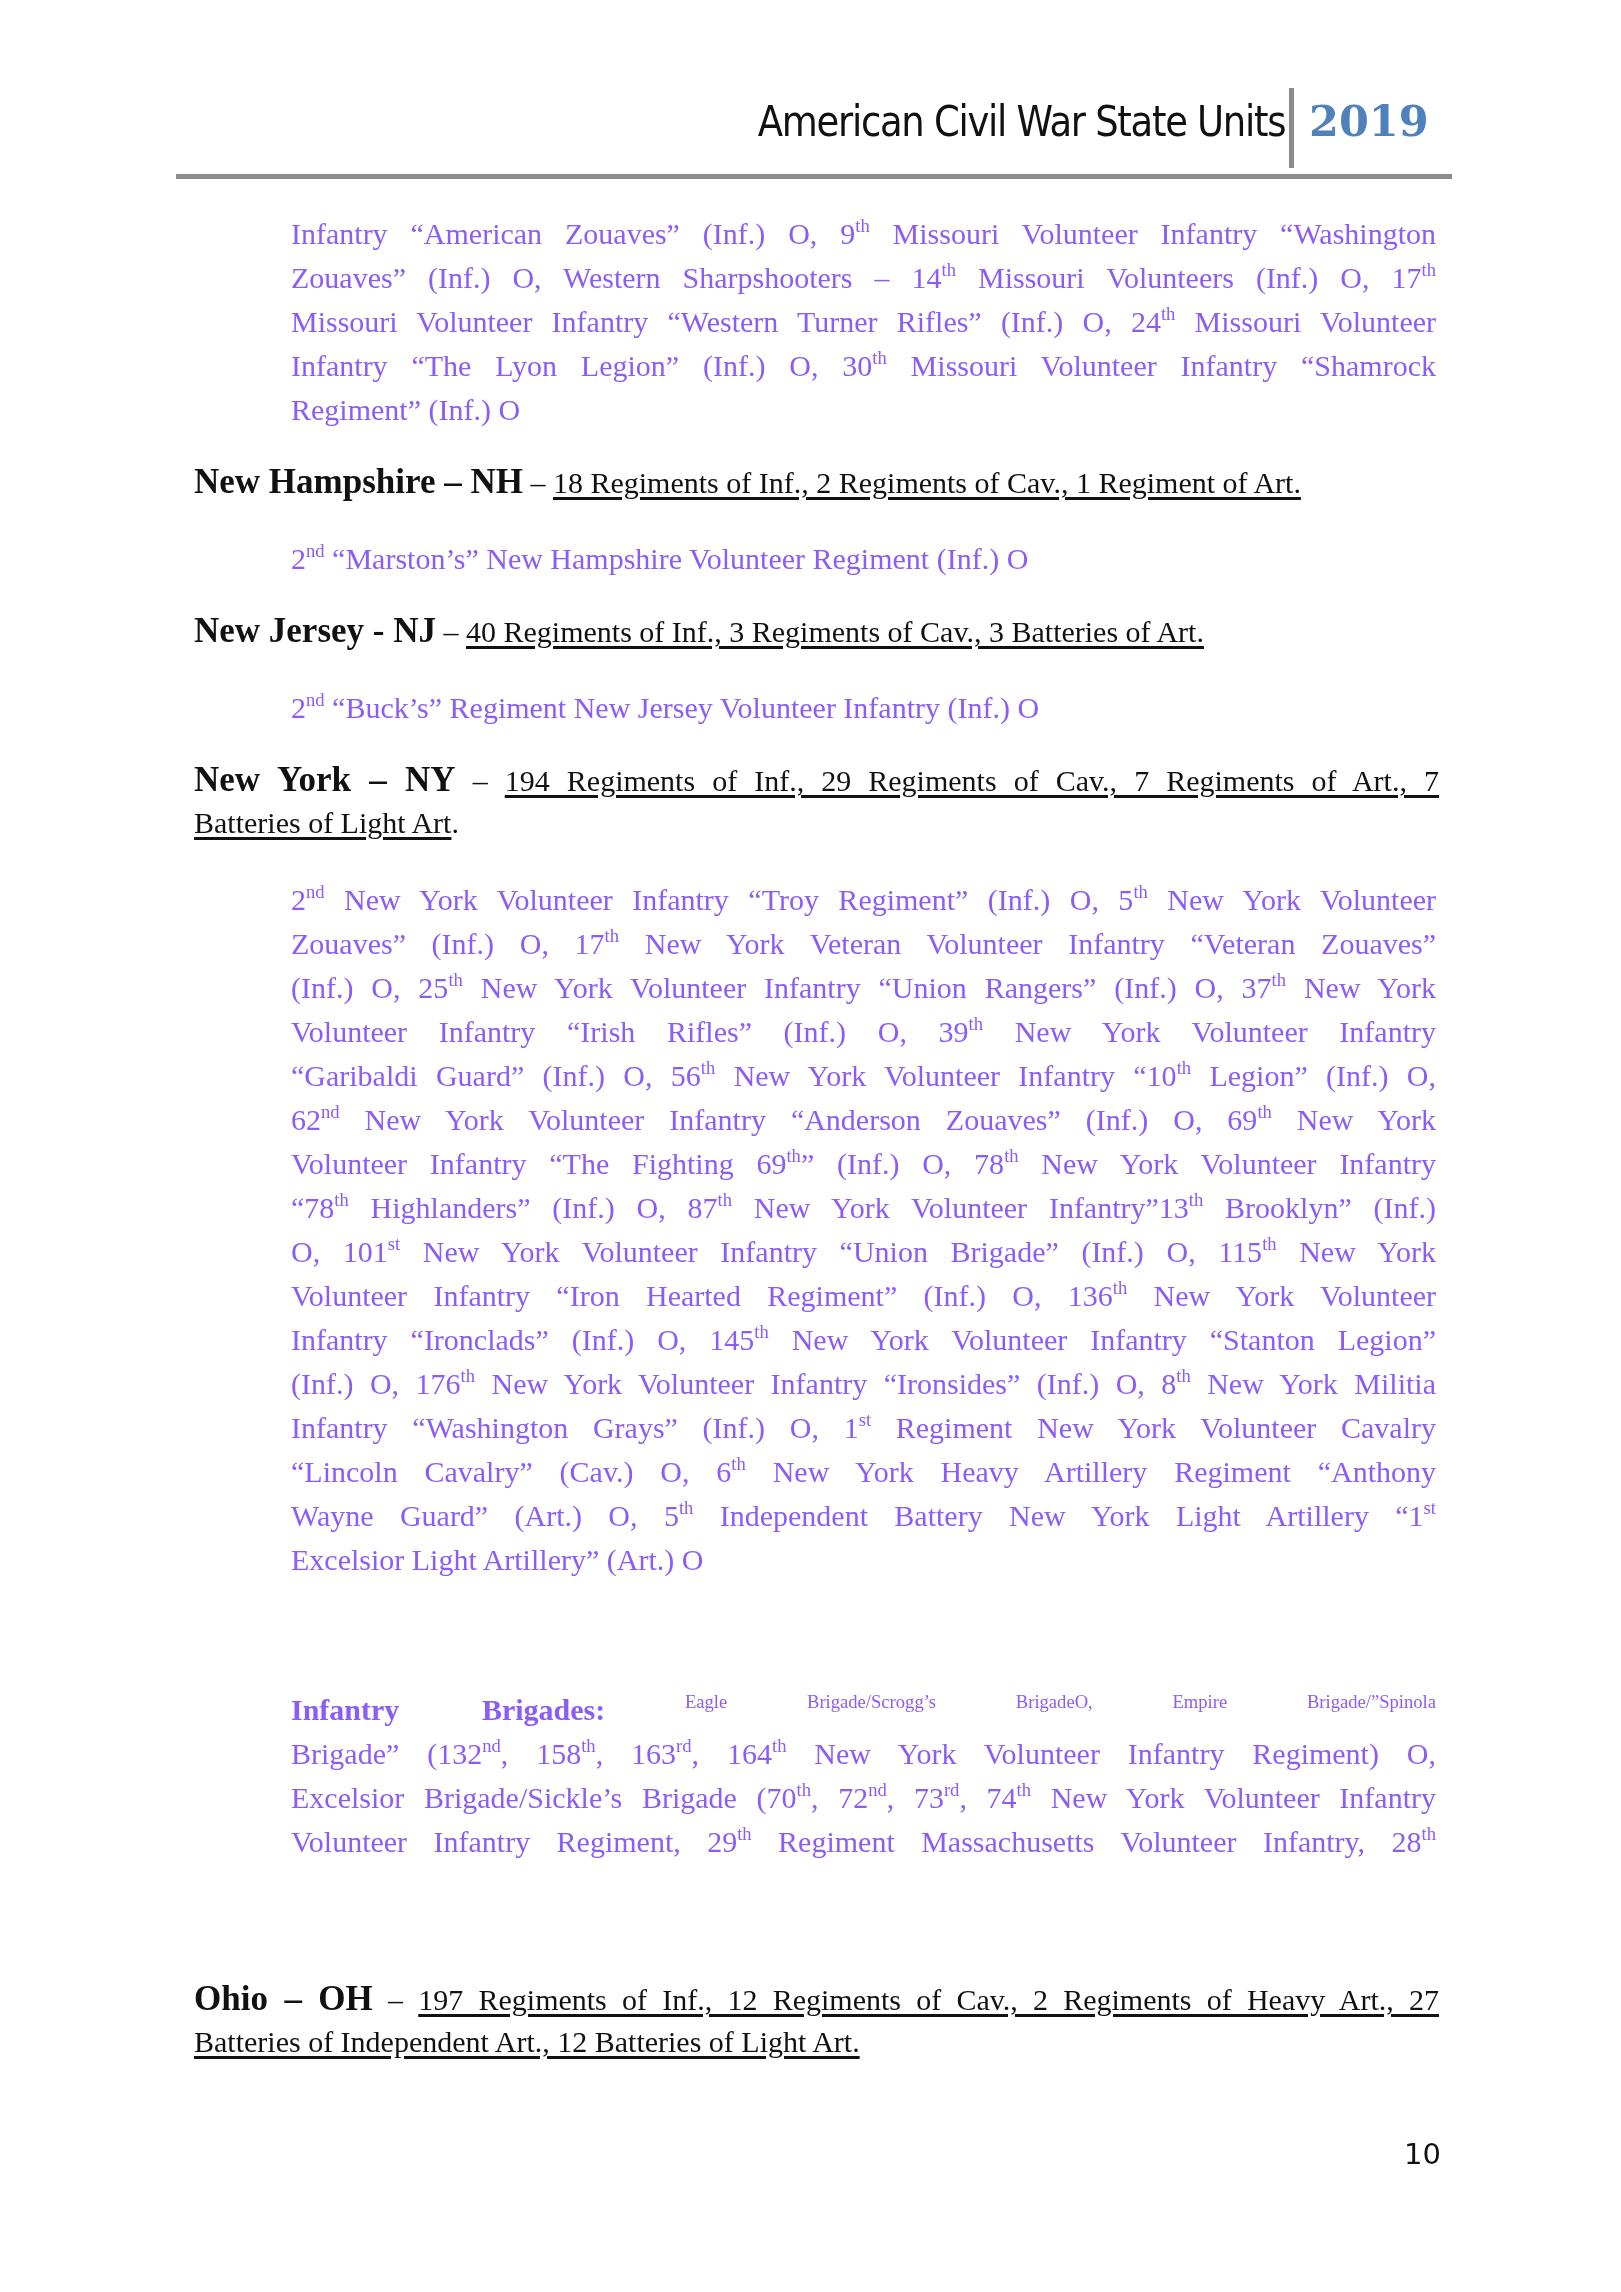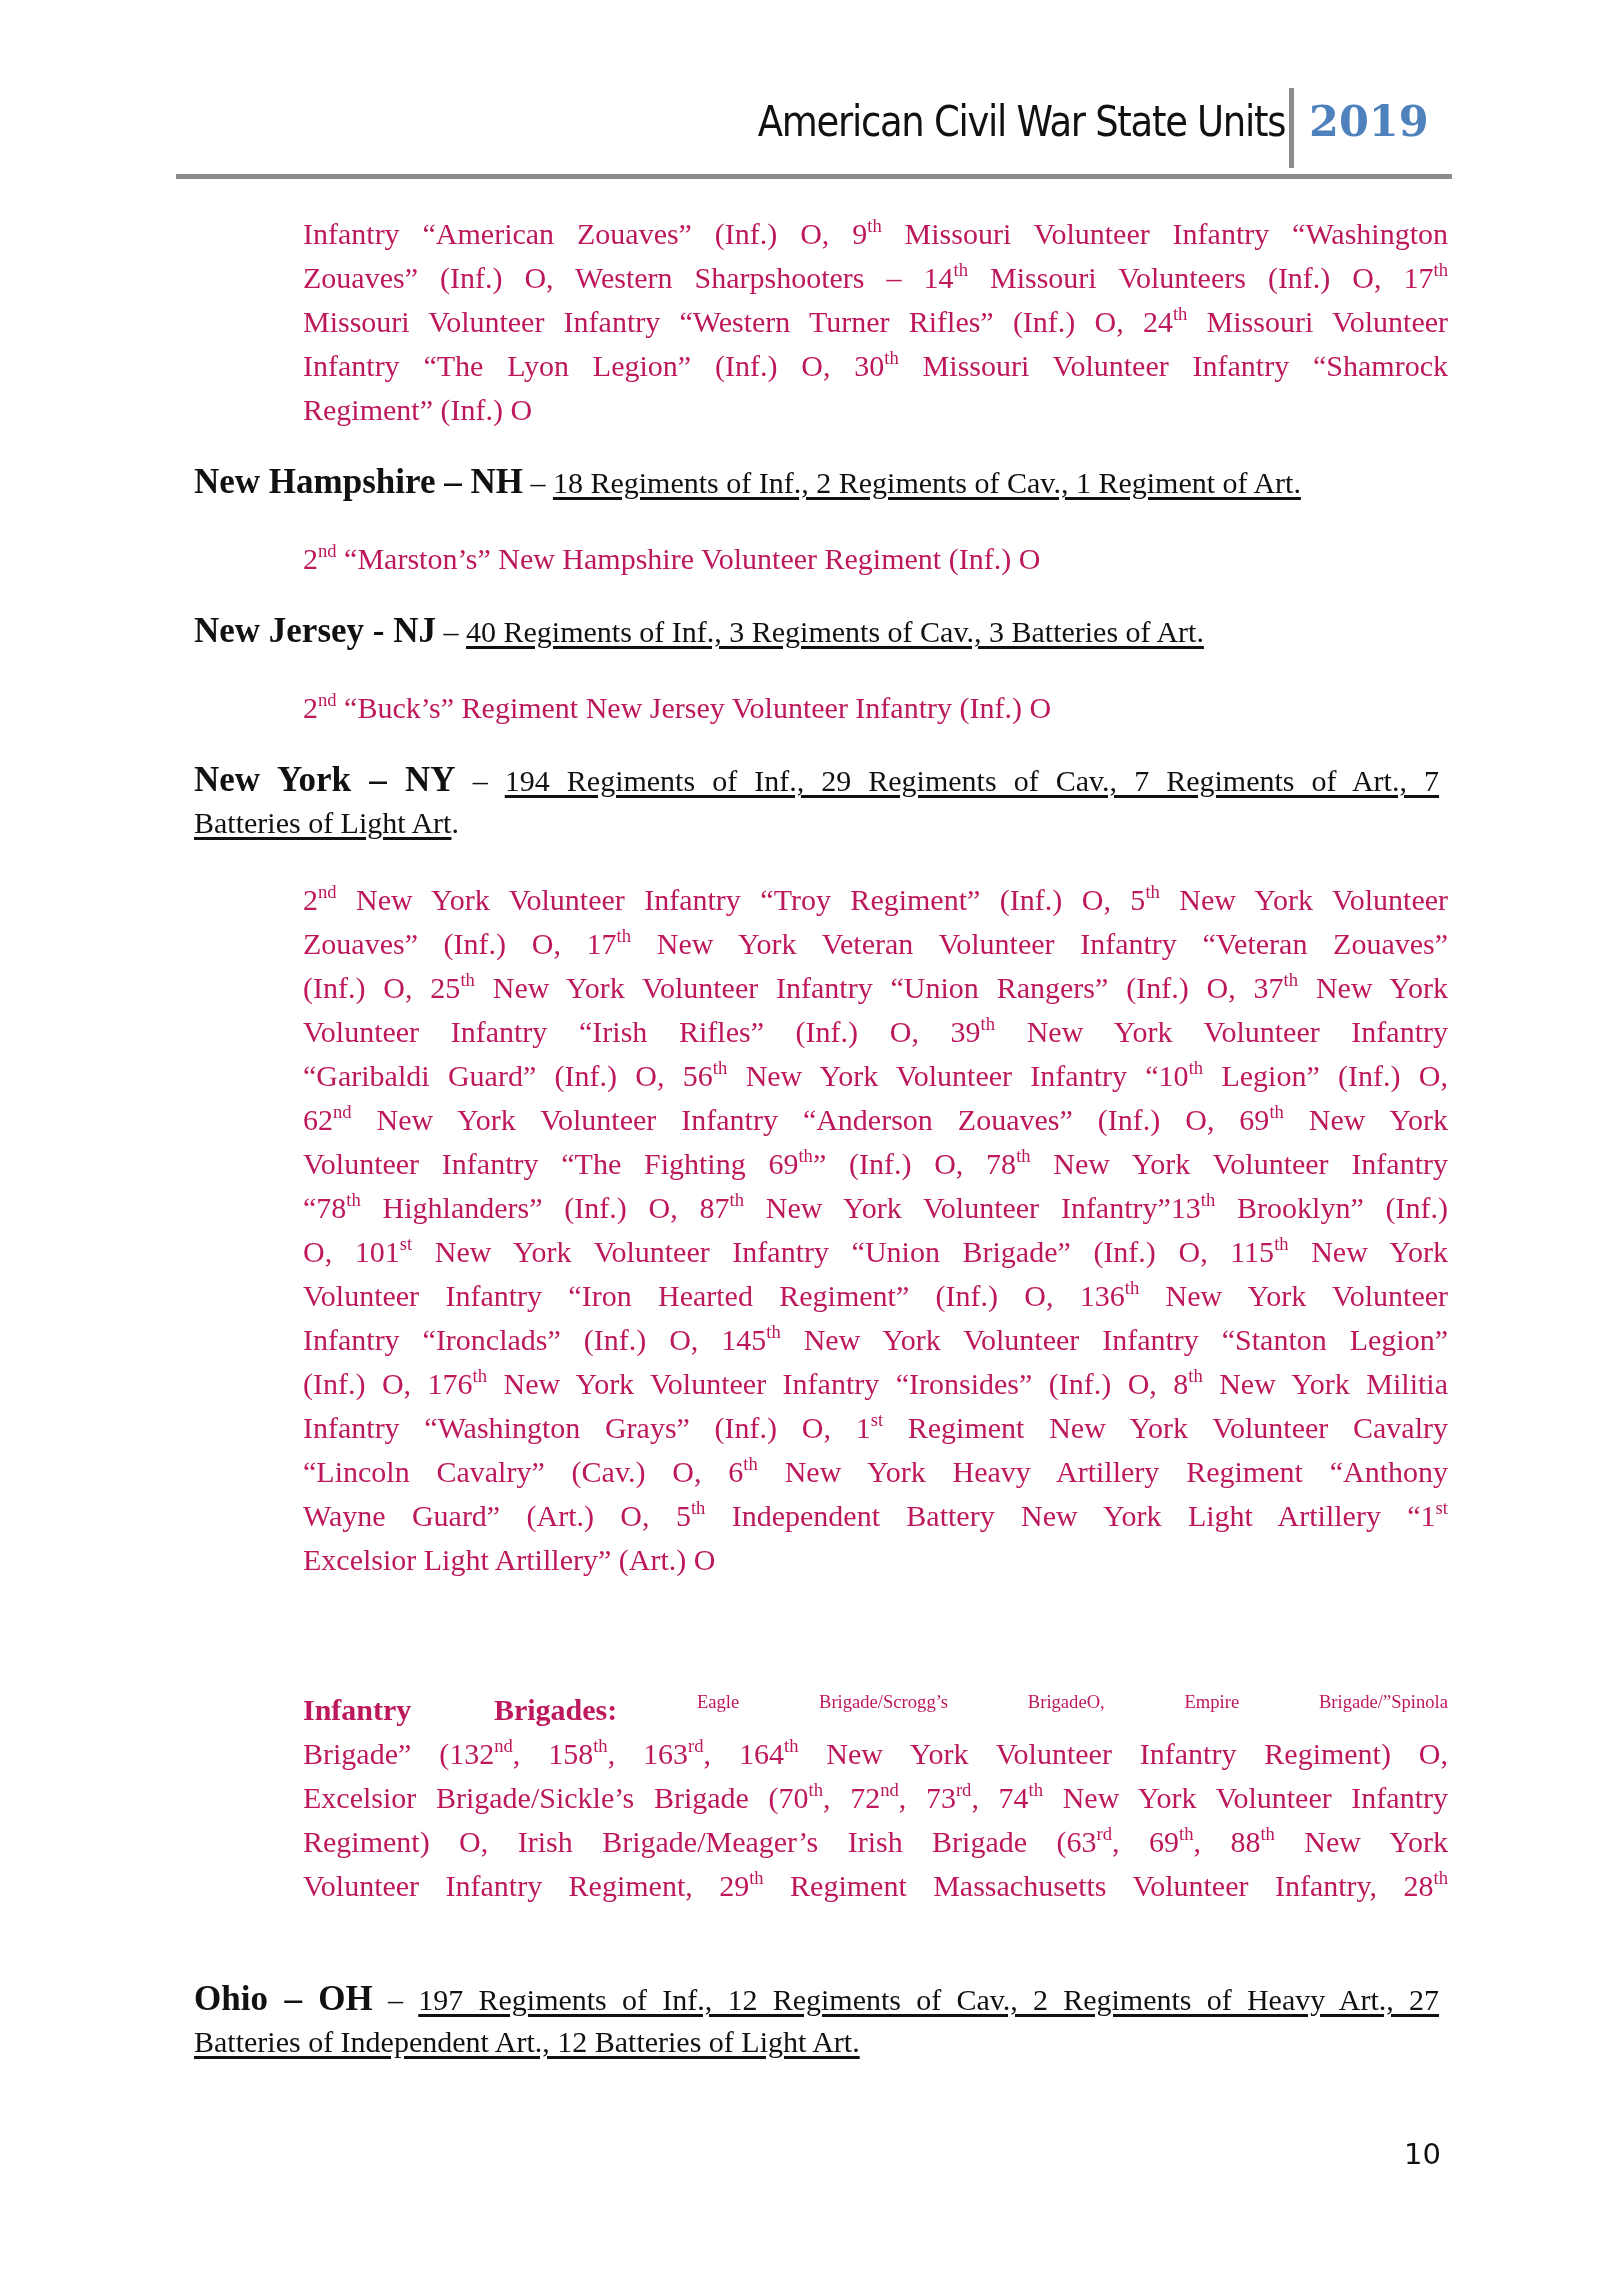--- a/index.html
+++ b/index.html
@@ -5,21 +5,21 @@
   html, body { margin: 0; padding: 0; background: #ffffff; }
   body { width: 1621px; height: 2293px; position: relative; overflow: hidden; }
   .page { position: absolute; left: 0; top: 0; width: 1621px; height: 2293px; background: #fff; color: #111; }
 
   .header { position: absolute; left: 176px; top: 88px; width: 1276px; height: 80px; }
   .header-title { position: absolute; right: 167px; top: 7.8px; font-family: "DejaVu Sans", sans-serif; font-size: 43px; color: #111; letter-spacing: -1.5px; transform: scaleX(0.86); transform-origin: right center; white-space: nowrap; }
   .header-sep { position: absolute; left: 1113px; top: 0; width: 4.9px; height: 80px; background: #8c8c8c; }
   .header-year { position: absolute; left: 1133px; top: 7.8px; font-family: "DejaVu Serif", serif; font-weight: bold; font-size: 43px; color: #4f81bd; }
   .header-rule { position: absolute; left: 176px; top: 174px; width: 1276px; height: 4.9px; background: #8c8c8c; }
 
-  .body-text { font-family: "Liberation Serif", serif; font-size: 30px; line-height: 44px; color: #be185d; text-align: justify; margin-left: 12px; }
+  .body-text { font-family: "Liberation Serif", serif; font-size: 30px; line-height: 44px; color: #8b5cf6; text-align: justify; }
   .para { position: absolute; left: 291px; width: 1145px; }
   .para .line { display: block; text-align: justify; text-align-last: justify; white-space: nowrap; }
   .para .line.last { text-align-last: left; }
   sup { font-size: 18.6px; line-height: 0; vertical-align: 11.8px; }
 
   .state-heading { position: absolute; left: 194px; width: 1245px; font-family: "Liberation Serif", serif; font-size: 30px; line-height: 42px; color: #111; }
   .state-name { font-weight: bold; font-size: 35px; }
   .state-units { text-decoration: underline; text-underline-offset: 3.9px; }
   .state-heading .line { display: block; white-space: nowrap; }
   .state-heading .line.just { text-align: justify; text-align-last: justify; }
@@ -81,21 +81,20 @@
       <span class="line">(Inf.) O, 176<sup>th</sup> New York Volunteer Infantry “Ironsides” (Inf.) O, 8<sup>th</sup> New York Militia</span>
       <span class="line">Infantry “Washington Grays” (Inf.) O, 1<sup>st</sup> Regiment New York Volunteer Cavalry</span>
       <span class="line">“Lincoln Cavalry” (Cav.) O, 6<sup>th</sup> New York Heavy Artillery Regiment “Anthony</span>
       <span class="line">Wayne Guard” (Art.) O, 5<sup>th</sup> Independent Battery New York Light Artillery “1<sup>st</sup></span>
       <span class="line last">Excelsior Light Artillery” (Art.) O</span>
     </div>
   <div class="para body-text" style="top:1688px;">
       <span class="line"><span class="bold">Infantry Brigades:</span><sup> Eagle Brigade/Scrogg’s BrigadeO, Empire Brigade/”Spinola</sup></span>
       <span class="line">Brigade” (132<sup>nd</sup>, 158<sup>th</sup>, 163<sup>rd</sup>, 164<sup>th</sup> New York Volunteer Infantry Regiment) O,</span>
       <span class="line">Excelsior Brigade/Sickle’s Brigade (70<sup>th</sup>, 72<sup>nd</sup>, 73<sup>rd</sup>, 74<sup>th</sup> New York Volunteer Infantry</span>
-      <span class="line">Regiment) O, Irish Brigade/Meager’s Irish Brigade (63<sup>rd</sup>, 69<sup>th</sup>, 88<sup>th</sup> New York</span>
       <span class="line">Volunteer Infantry Regiment, 29<sup>th</sup> Regiment Massachusetts Volunteer Infantry, 28<sup>th</sup></span>
     </div>
 
   <div class="state-heading" style="top:1978px;">
       <span class="line just"><span class="state-name">Ohio – OH</span> – <span class="state-units">197 Regiments of Inf., 12 Regiments of Cav., 2 Regiments of Heavy Art., 27</span></span>
       <span class="line"><span class="state-units">Batteries of Independent Art., 12 Batteries of Light Art.</span></span>
     </div>
 
   <div class="page-number">10</div>
 </div>

